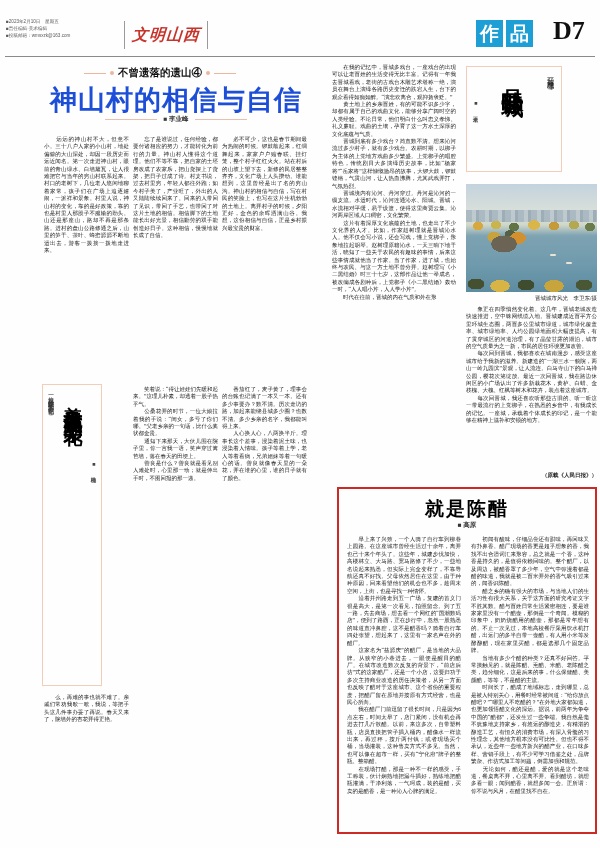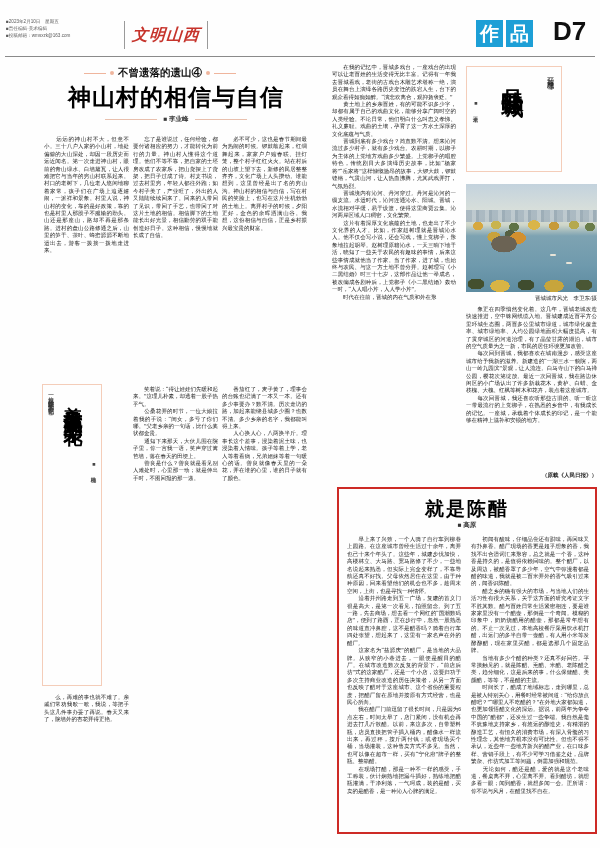--- a/index.html
+++ b/index.html
@@ -9,40 +9,40 @@
 
   
   .hmeta{left:6px;top:19px;width:118px;font-size:4.6px;line-height:6.8px;color:#5a5a5a;}
   .hmeta div{white-space:nowrap;overflow:hidden;}
   .masthead{left:124px;top:21px;height:28px;display:flex;align-items:center;
             border-left:1px solid #9a9a9a;border-right:1px solid #9a9a9a;padding:0 7px;}
   .masthead span{font-family:"DejaVu Serif",serif;font-weight:bold;font-style:italic;
                  color:#c6342c;font-size:16px;letter-spacing:1px;transform:skewX(-4deg);}
   .badge{top:20px;width:27px;height:27px;background:#1d9fd6;color:#fff;
          font-weight:bold;font-size:19px;display:flex;align-items:center;justify-content:center;}
-  .pageno{left:553px;top:16px;font-family:Liberation Sans, sans-serif;font-weight:bold;
+  .pageno{left:553px;top:16px;font-family:Liberation Serif, serif;font-weight:bold;
           font-size:26px;color:#101010;}
   .hrule{left:5px;top:56px;width:590px;height:0;border-top:1px solid #8a8a8a;}
 
   
   .col{font-size:5.5px;line-height:7.4px;text-align:justify;color:#1c1c1c;
        overflow:hidden;word-break:break-all;white-space:pre-wrap;
        font-family:"Liberation Serif",serif;}
   .kicker-row{display:flex;align-items:center;justify-content:center;gap:4px;}
   .deco-line{display:inline-block;width:22px;height:1px;background:#efb59d;}
   .deco-dot{display:inline-block;width:4px;height:4px;border-radius:50%;background:#efb59d;}
   .byline-row{display:flex;align-items:center;justify-content:center;gap:6px;}
   .byline-line{display:inline-block;width:52px;height:1px;background:#e9c0ad;}
   .byline-text{font-size:6.5px;color:#3a3a3a;font-weight:bold;white-space:nowrap;}
 
   
   .a1-kicker{left:28px;top:66px;width:264px;}
   .a1-kicker .kicker-text{font-size:10.5px;font-weight:bold;color:#111;}
-  .a1-title{left:40px;top:82px;width:272px;text-align:center;font-size:23px;
-            font-weight:bold;color:#000000;letter-spacing:1px;}
+  .a1-title{left:40px;top:82px;width:272px;text-align:center;font-size:27px;
+            font-weight:bold;color:#1d4ed8;letter-spacing:1px;}
   .a1-byline{left:44px;top:115px;width:264px;}
 
   
   .sl-box{left:42px;top:384px;width:60px;height:302px;border:1px solid #f4cdb9;
           display:flex;flex-direction:row;justify-content:space-between;padding:6px 3px;box-sizing:border-box;}
   .vtext{writing-mode:vertical-rl;text-orientation:upright;}
   .sl-kicker{font-size:6px;color:#333;letter-spacing:1px;}
   .sl-title{font-size:19px;font-weight:bold;color:#000;letter-spacing:2px;margin:0 1px;}
   .sl-byline{font-size:5.5px;color:#444;margin-top:70px;}
 

